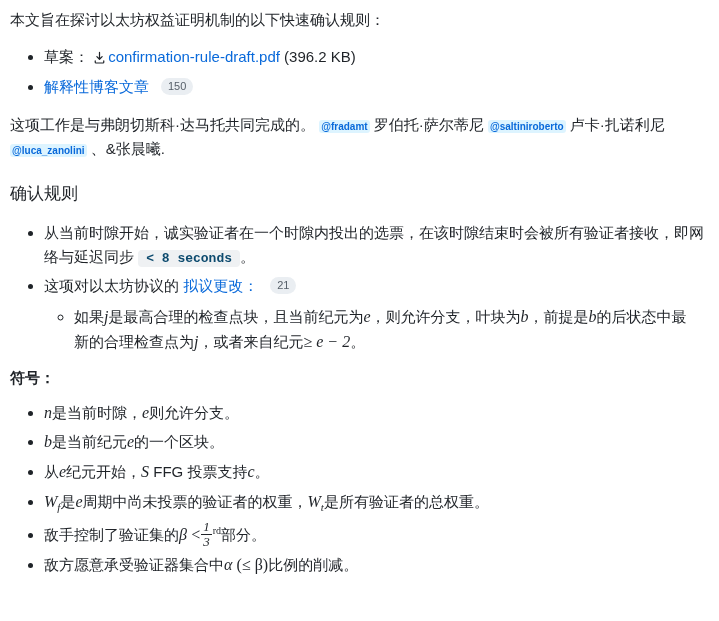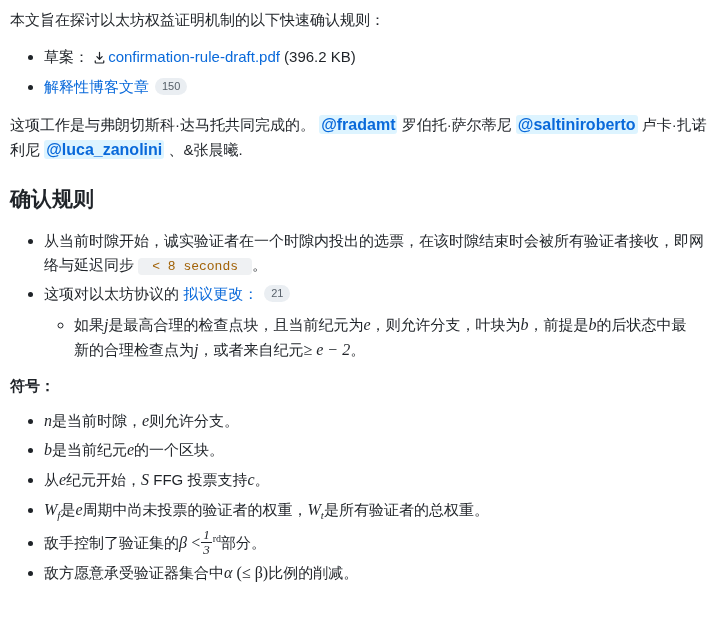--- a/index.html
+++ b/index.html
@@ -53,51 +53,52 @@
   .size-note { color: #1f2328; }
   .badge {
     display: inline-block;
     background: #eaeef2;
     color: #57606a;
     border-radius: 9px;
     font-size: 11px;
     line-height: 15px;
     padding: 1px 7px;
     vertical-align: 2px;
-    margin-left: 6px;
+    margin-left: 12px;
     font-family: "Liberation Sans", sans-serif;
   }
   .mention {
     background: #ddf4ff;
     color: #0969da;
     border-radius: 3px;
     padding: 1px 2px;
     font-weight: 600;
-    font-size: 16px;
+    font-size: 10px;
     text-align: right;
   }
   h2.section-title {
-    font-size: 21px;
-    font-weight: bold;
+    font-size: 17px;
+    font-weight: normal;
     margin: 22px 0 16px 0;
     padding-bottom: 0;
     color: #1f2328;
   }
   .sub-head {
     font-size: 15px;
     font-weight: bold;
     margin: 0 0 12px 0;
   }
   code.mono {
     font-family: "Liberation Mono", monospace;
     background: #eff1f3;
     border-radius: 4px;
-    padding: 1px 14px;
+    padding: 1px 8px;
     font-size: 13px;
-    color: #a16207;
+    color: #0c4a6e;
+    font-weight: bold;
   }
   .math {
     font-family: "Liberation Serif", serif;
     font-style: italic;
     font-size: 16px;
   }
   .math-up {
     font-family: "Liberation Serif", serif;
     font-style: normal;
     font-size: 16px;

